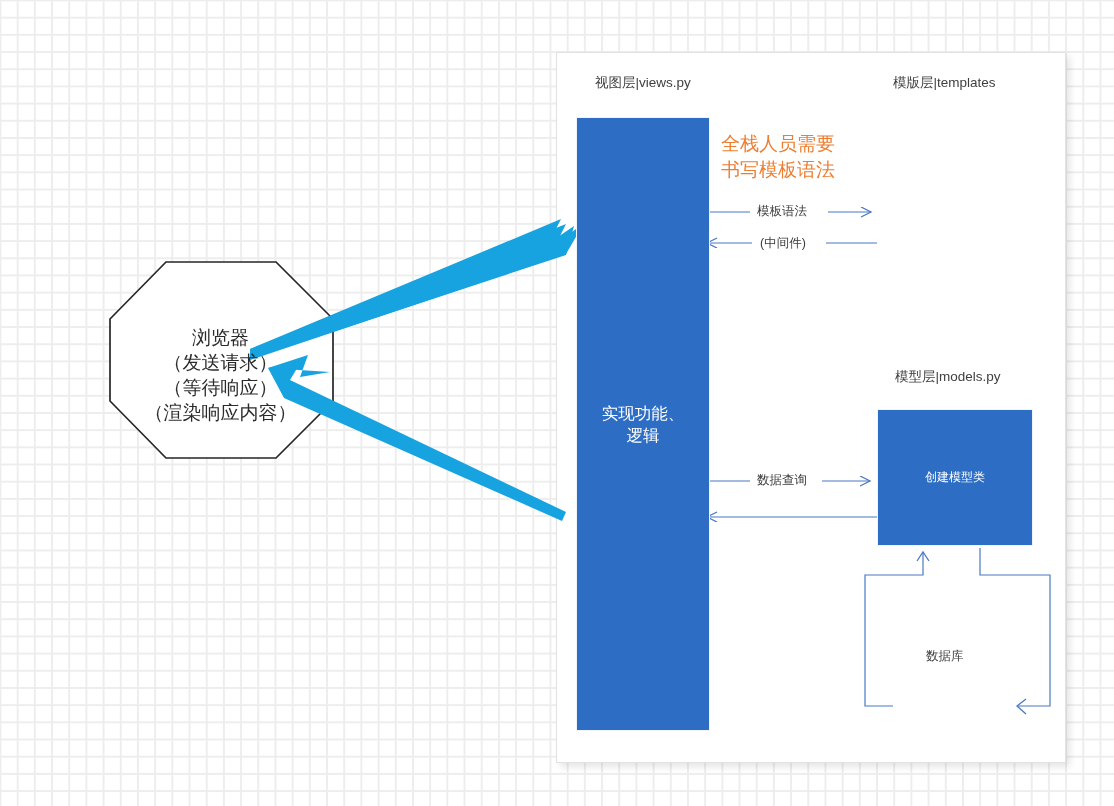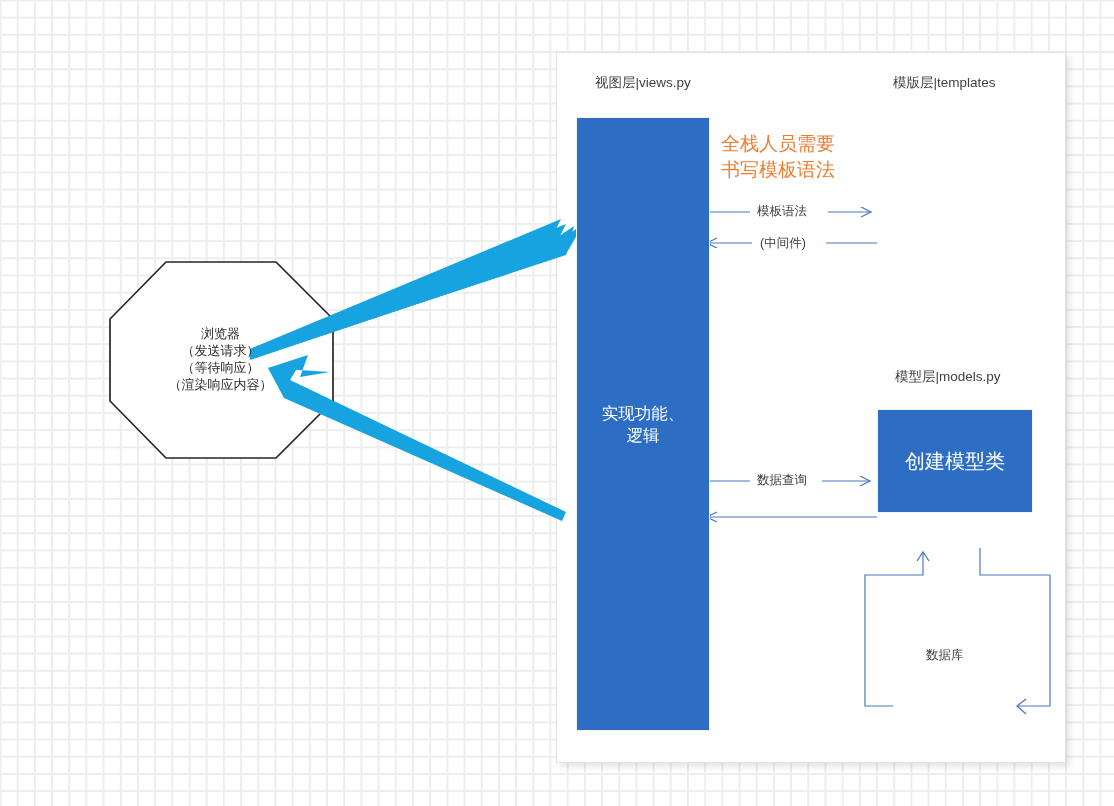--- a/index.html
+++ b/index.html
@@ -34,21 +34,21 @@
   .layer-label {
     position: absolute;
     font-size: 13.5px;
     color: #404040;
     white-space: nowrap;
     line-height: 1;
   }
   #label-views     { left: 583px; top: 76px; margin-left: 12px; }
   #label-templates { left: 893px; top: 76px; text-align: center; }
   #label-models    { left: 895px; top: 370px; }
-  #label-db        { left: 926px; top: 650px; font-size: 12.5px; font-family: Liberation Mono, monospace; }
+  #label-db        { left: 926px; top: 650px; font-size: 12.5px; }
 
   
   .blue-box {
     position: absolute;
     background: #2D6DC4;
     border: 1px solid #f0f4f9;
     color: #ffffff;
     display: flex;
     align-items: center;
     justify-content: center;
@@ -61,22 +61,22 @@
     font-size: 16.5px;
   }
   #box-templates {
     left: 878px; top: 118px;
     width: 159px; height: 184px;
     font-size: 17px;
     font-weight: bold;
   }
   #box-models {
     left: 877px; top: 409px;
-    width: 156px; height: 104px;
-    font-size: 20px;
+    width: 156px; height: 137px;
+    font-size: 12px;
   }
   
   #db-diamond {
     position: absolute;
     left: 893px; top: 667px;
     width: 124px; height: 77px;
   }
   #db-diamond .shape {
     position: absolute; inset: 0;
     background: #2D6DC4;
@@ -129,21 +129,21 @@
     width: 1114px; height: 806px;
     overflow: visible;
     pointer-events: none;
   }
   
   #octagon-text {
     position: absolute;
     left: 113px; top: 325px;
     width: 215px;
     text-align: center;
-    font-size: 13px;
+    font-size: 19px;
     color: #2b2b2b;
     line-height: 1.32;
     white-space: pre-line;
   }
 </style>
 </head>
 <body>
 
 <div id="canvas">
 

